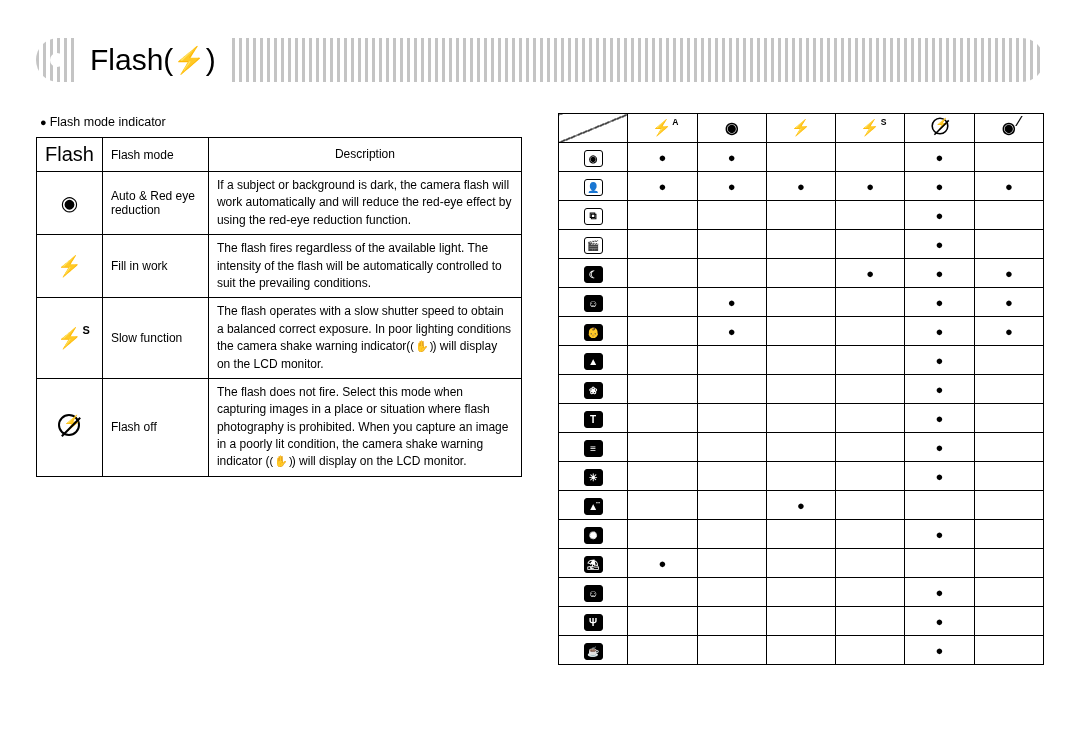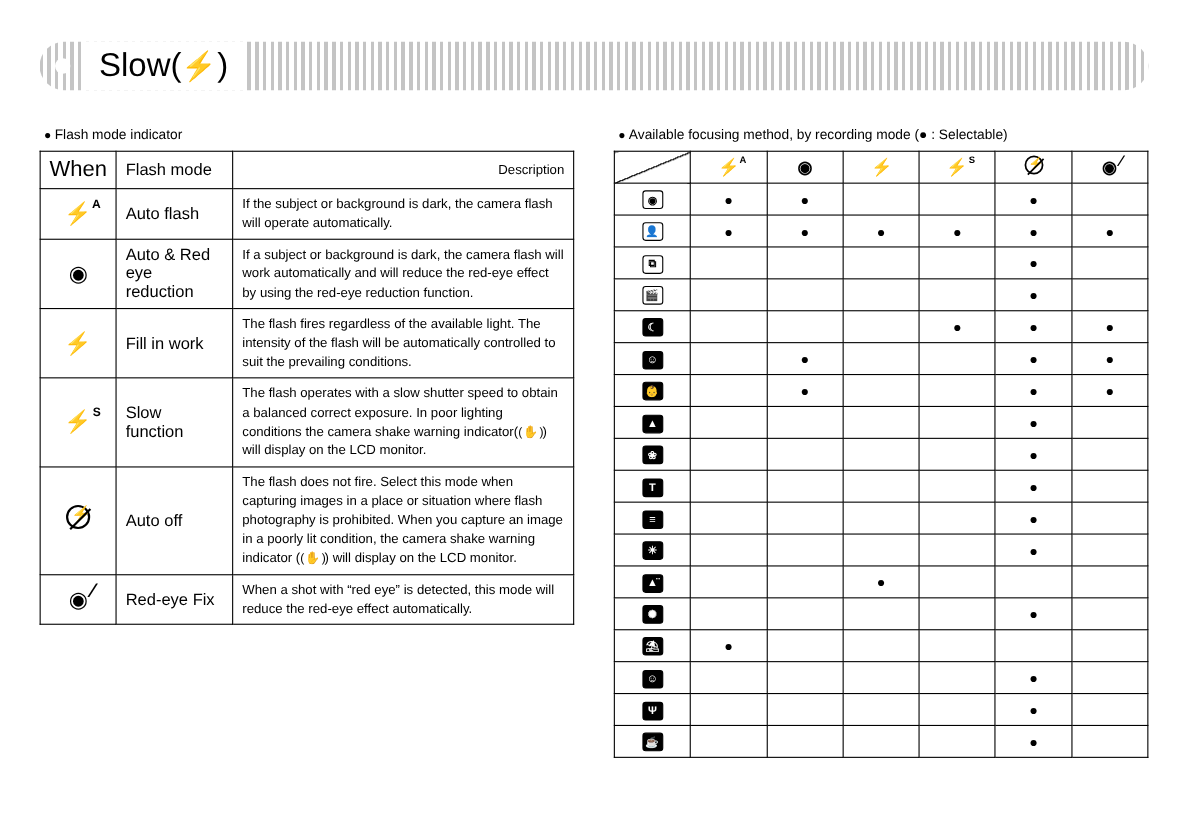--- a/index.html
+++ b/index.html
@@ -34,23 +34,23 @@
 
   .columns { display:flex; gap:36px; margin-top:31px; }
   .col { flex:1; }
 
   .section-label { font-size:12.5px; margin:2px 0 8px 4px; }
   .section-label::before { content:"● "; font-size:11px; }
 
   
   table.desc { border-collapse:collapse; width:100%; }
   table.desc th, table.desc td { border:1px solid #000; padding:5px 8px; vertical-align:middle; }
-  table.desc th { font-weight:normal; text-align:right; }
+  table.desc th { font-weight:normal; text-align:center; }
   table.desc .c-icon { width:56px; text-align:center; font-size:20px; }
-  table.desc .c-mode { width:106px; text-align:left; font-size:15px;}
+  table.desc .c-mode { width:106px; text-align:left; font-size:12px;}
   table.desc .c-desc { font-size:12px; line-height:1.45; }
 
   
   table.matrix { border-collapse:collapse; width:100%; }
   table.matrix th, table.matrix td {
     border:1px solid #000; width:14.28%; height:29px;
     text-align:center; vertical-align:middle; padding:0;
   }
   table.matrix thead th { font-size:17px; }
   table.matrix thead th.corner {
@@ -86,75 +86,64 @@
   .ico-shake { display:inline-block; height:16px;}
   .ico-shake::before { content:"(\00A0✋\00A0)"; font-size:11px; letter-spacing:-1px;}
 </style>
 </head>
 <body>
 
 <div class="page">
 
   <div class="title-bar">
     <div class="title-text">
-      <span>Slow(</span>
+      <span>Flash(</span>
       <span class="icon">⚡</span>
       <span> )</span>
     </div>
   </div>
 
   <div class="columns">
 
     <div class="col">
       <div class="section-label">Flash mode indicator</div>
       <table class="desc">
         <thead>
           <tr>
-            <th class="c-icon">When</th>
+            <th class="c-icon">Flash</th>
             <th class="c-mode">Flash mode</th>
             <th class="c-desc">Description</th>
           </tr>
         </thead>
         <tbody id="desc-body">
             <tr>
-              <td class="c-icon"><span class="ico-flash-a"></span></td>
-              <td class="c-mode">Auto flash</td>
-              <td class="c-desc">If the subject or background is dark, the camera flash will operate automatically.</td>
-            </tr>
-            <tr>
               <td class="c-icon"><span class="ico-eye">◉</span></td>
               <td class="c-mode">Auto &amp; Red eye reduction</td>
               <td class="c-desc">If a subject or background is dark, the camera flash will work automatically and will reduce the red-eye effect by using the red-eye reduction function.</td>
             </tr>
             <tr>
               <td class="c-icon"><span class="ico-flash"></span></td>
               <td class="c-mode">Fill in work</td>
               <td class="c-desc">The flash fires regardless of the available light. The intensity of the flash will be automatically controlled to suit the prevailing conditions.</td>
             </tr>
             <tr>
               <td class="c-icon"><span class="ico-flash-s"></span></td>
               <td class="c-mode">Slow function</td>
               <td class="c-desc">The flash operates with a slow shutter speed to obtain a balanced correct exposure. In poor lighting conditions the camera shake warning indicator(<span class="ico-shake"></span>) will display on the LCD monitor.</td>
             </tr>
             <tr>
               <td class="c-icon"><span class="ico-noflash"></span></td>
-              <td class="c-mode">Auto off</td>
+              <td class="c-mode">Flash off</td>
               <td class="c-desc">The flash does not fire. Select this mode when capturing images in a place or situation where flash photography is prohibited. When you capture an image in a poorly lit condition, the camera shake warning indicator (<span class="ico-shake"></span>) will display on the LCD monitor.</td>
-            </tr>
-            <tr>
-              <td class="c-icon"><span class="ico-eyefix"></span></td>
-              <td class="c-mode">Red-eye Fix</td>
-              <td class="c-desc">When a shot with “red eye” is detected, this mode will reduce the red-eye effect automatically.</td>
             </tr>
           </tbody>
       </table>
     </div>
 
     <div class="col">
-      <div class="section-label">Available focusing method, by recording mode (● : Selectable)</div>
       <table class="matrix">
         <thead>
             <tr id="matrix-head">
               <th class="corner"></th>
               <th><span class="ico-flash-a" style="transform: scale(0.78); display: inline-block;"></span></th>
               <th><span class="ico-eye" style="transform: scale(0.78); display: inline-block;">◉</span></th>
               <th><span class="ico-flash" style="transform: scale(0.78); display: inline-block;"></span></th>
               <th><span class="ico-flash-s" style="transform: scale(0.78); display: inline-block;"></span></th>
               <th><span class="ico-noflash" style="transform: scale(0.78); display: inline-block;"></span></th>
               <th><span class="ico-eyefix" style="transform: scale(0.78); display: inline-block;"></span></th>

